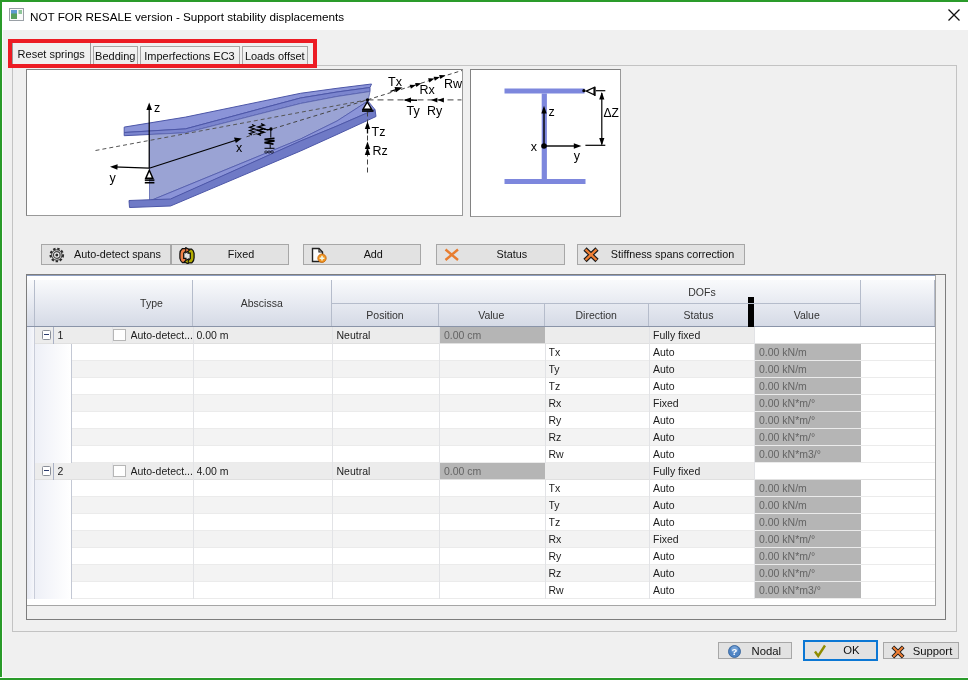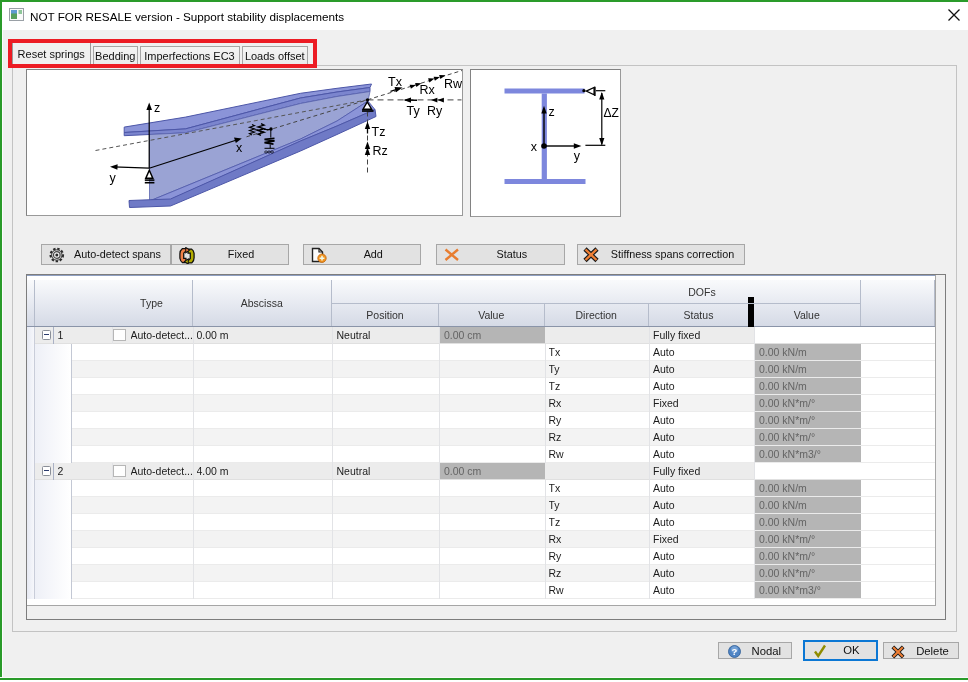--- a/index.html
+++ b/index.html
@@ -462,14 +462,14 @@
     <svg class="a" style="left:8px;top:2px" width="14" height="14" viewBox="0 0 14 14">
 <path d="M2,7.5 L5.2,12 L12,1.5" stroke="#8f8c00" stroke-width="2.4" fill="none"></path>
 </svg>
     <span class="btxt" style="line-height:16px">OK</span>
   </div>
 <div class="btn" style="left:883px;top:641.5px;width:76px;height:17.5px;font-size:11.3px">
     <svg class="a" style="left:7px;top:2px" width="14" height="14" viewBox="0 0 14 14">
 <path d="M1.8,1.8 L12.2,12.2 M12.2,1.8 L1.8,12.2" stroke="#1a1a1a" stroke-width="3.8" fill="none"></path>
 <path d="M2.2,2.2 L11.8,11.8 M11.8,2.2 L2.2,11.8" stroke="#ef7f35" stroke-width="2" fill="none"></path>
 </svg>
-    <span class="btxt" style="line-height:16px">Delete</span>
+    <span class="btxt" style="line-height:16px">Support</span>
   </div>
 
 </body></html>

